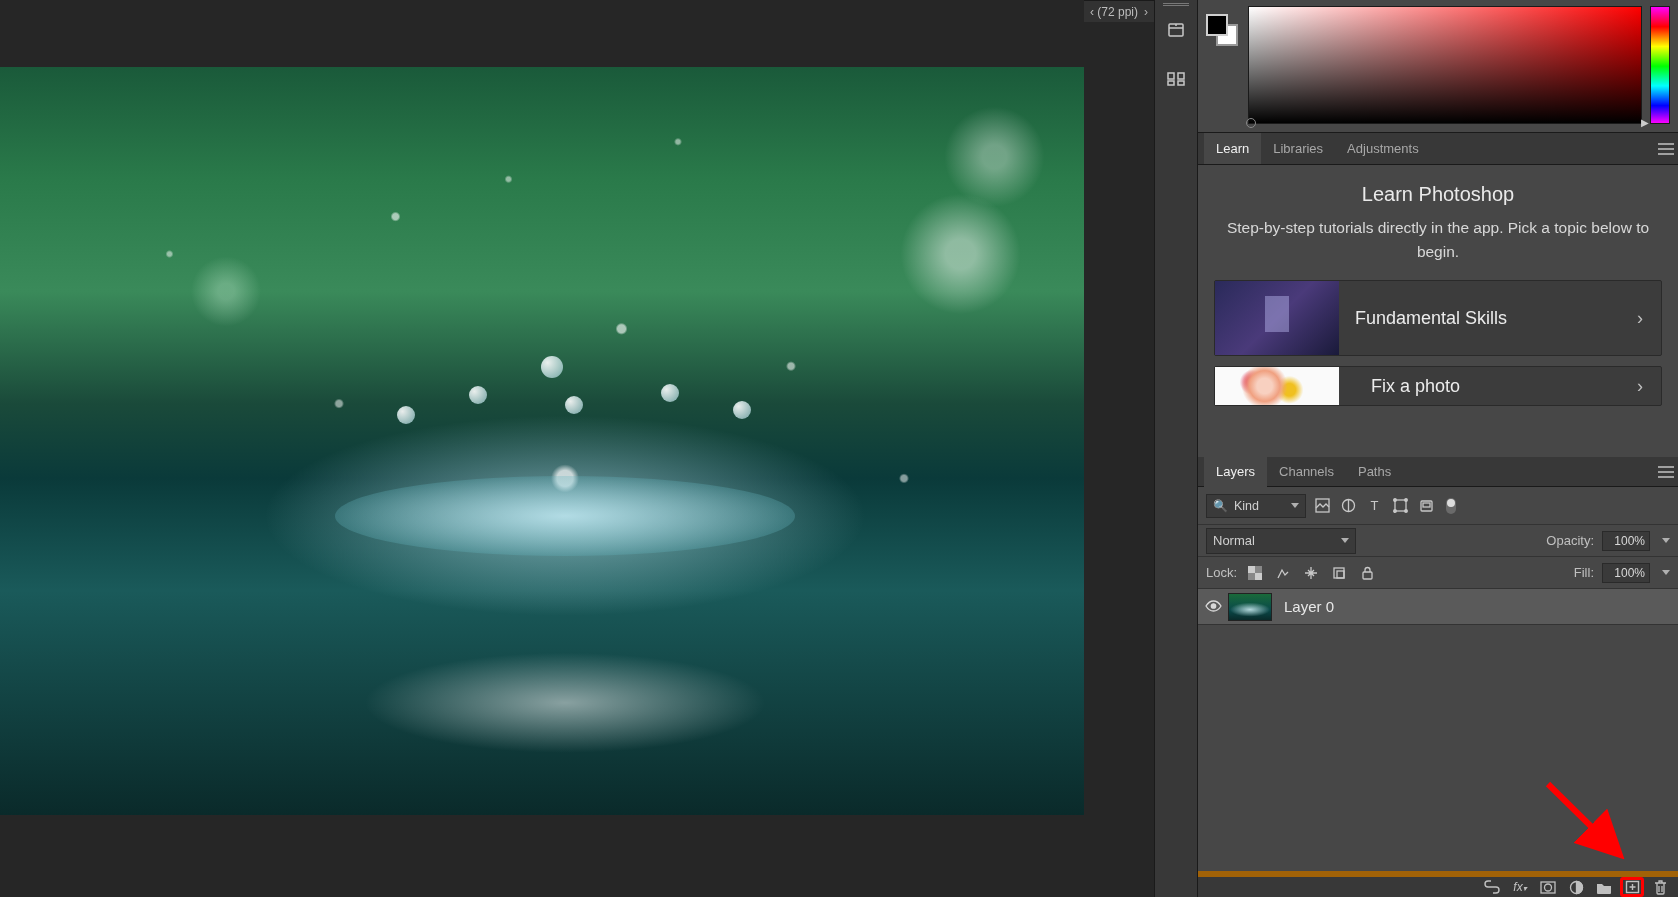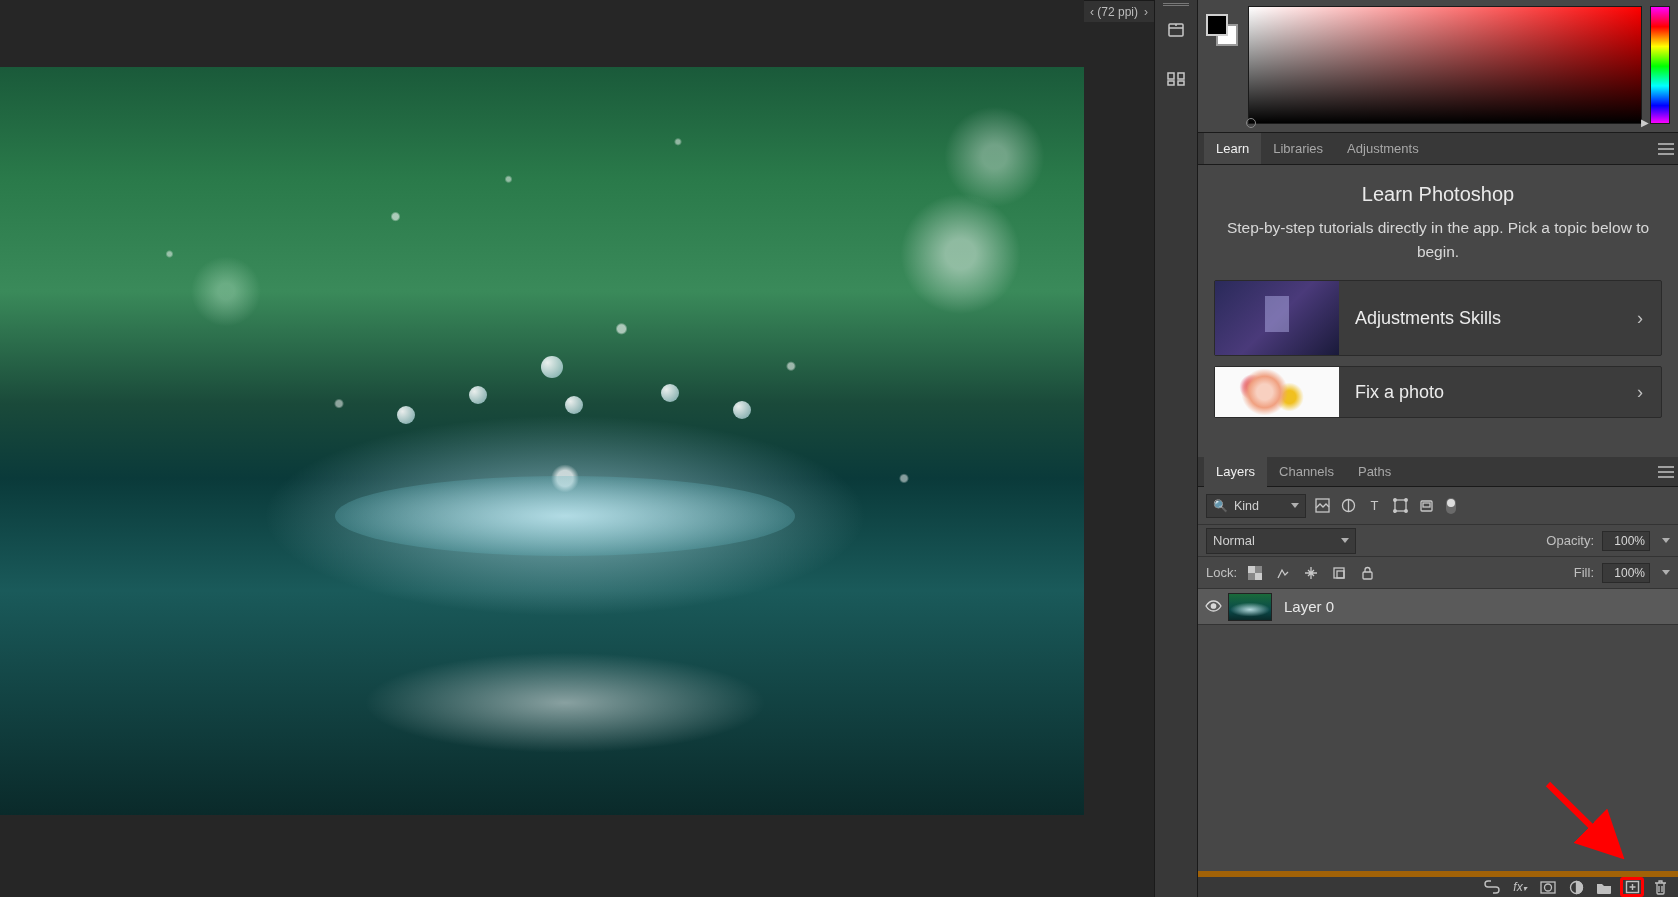--- a/index.html
+++ b/index.html
@@ -402,24 +402,24 @@
           <span></span>
           <span></span>
         </div>
     </div>
 
     <div class="learn-panel">
       <div class="learn-title">Learn Photoshop</div>
       <div class="learn-desc">Step-by-step tutorials directly in the app. Pick a topic below to begin.</div>
       <div class="topic">
         <div class="topic-thumb fund"></div>
-        <div class="topic-label">Adjustments Skills</div>
+        <div class="topic-label">Fundamental Skills</div>
         <div class="topic-chev">›</div>
       </div>
-      <div class="topic" style="height:52px;">
+      <div class="topic" style="height:40px;gap:16px;">
         <div class="topic-thumb fix"></div>
         <div class="topic-label">Fix a photo</div>
         <div class="topic-chev">›</div>
       </div>
     </div>
 
     <div class="tabs-row layers-tabs">
       <div class="tab active">Layers</div>
       <div class="tab">Channels</div>
       <div class="tab">Paths</div>

